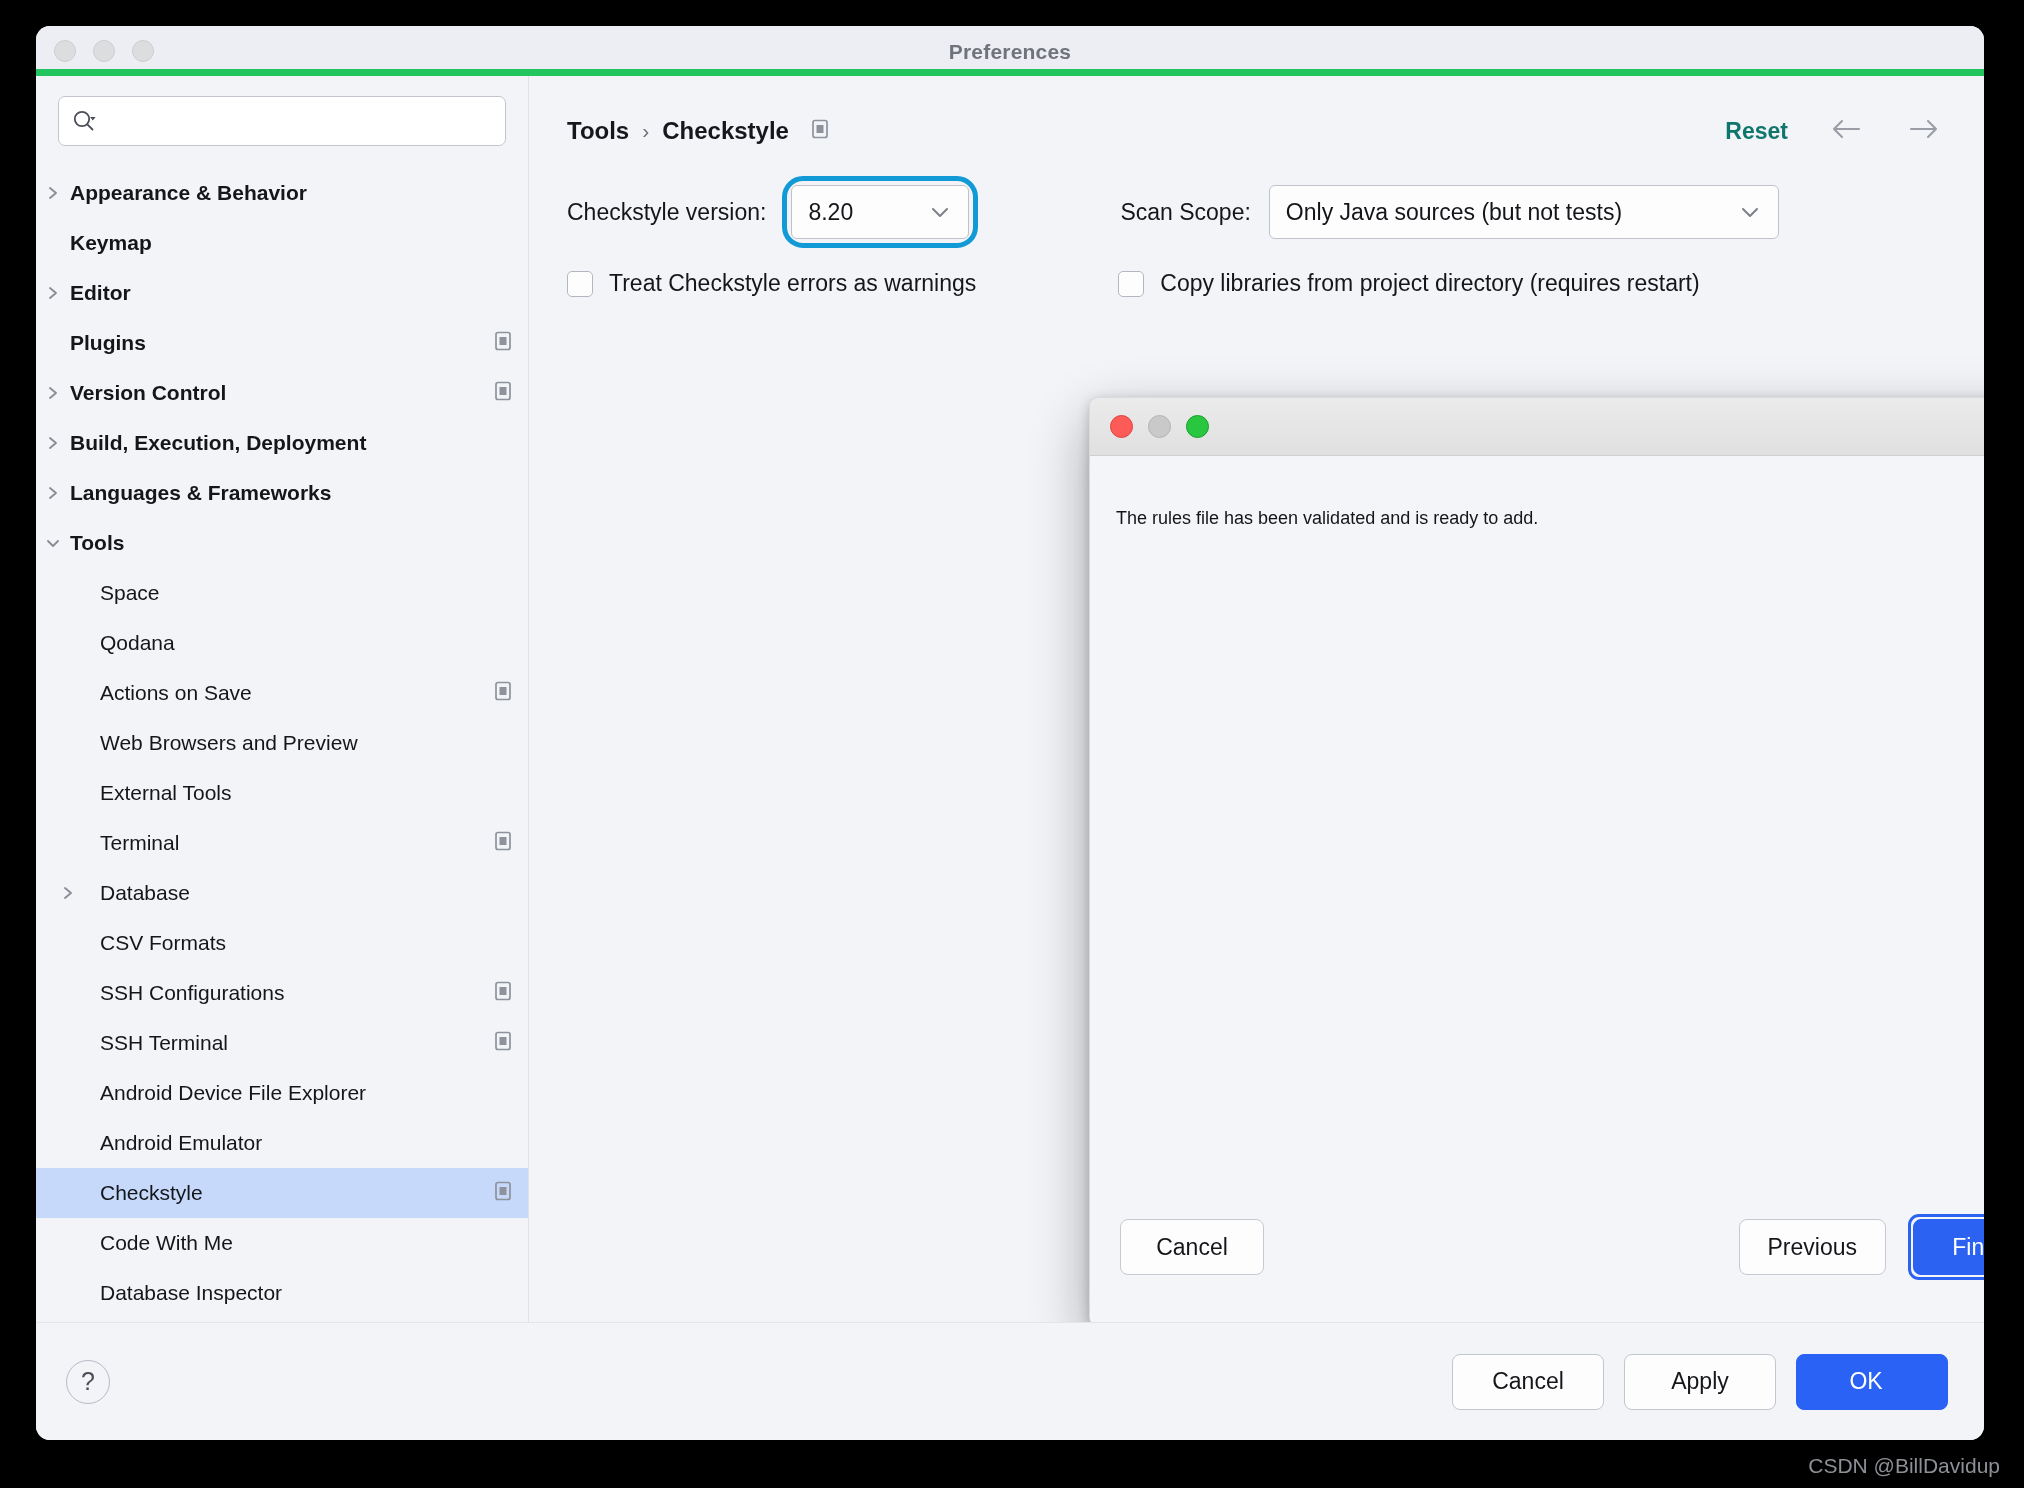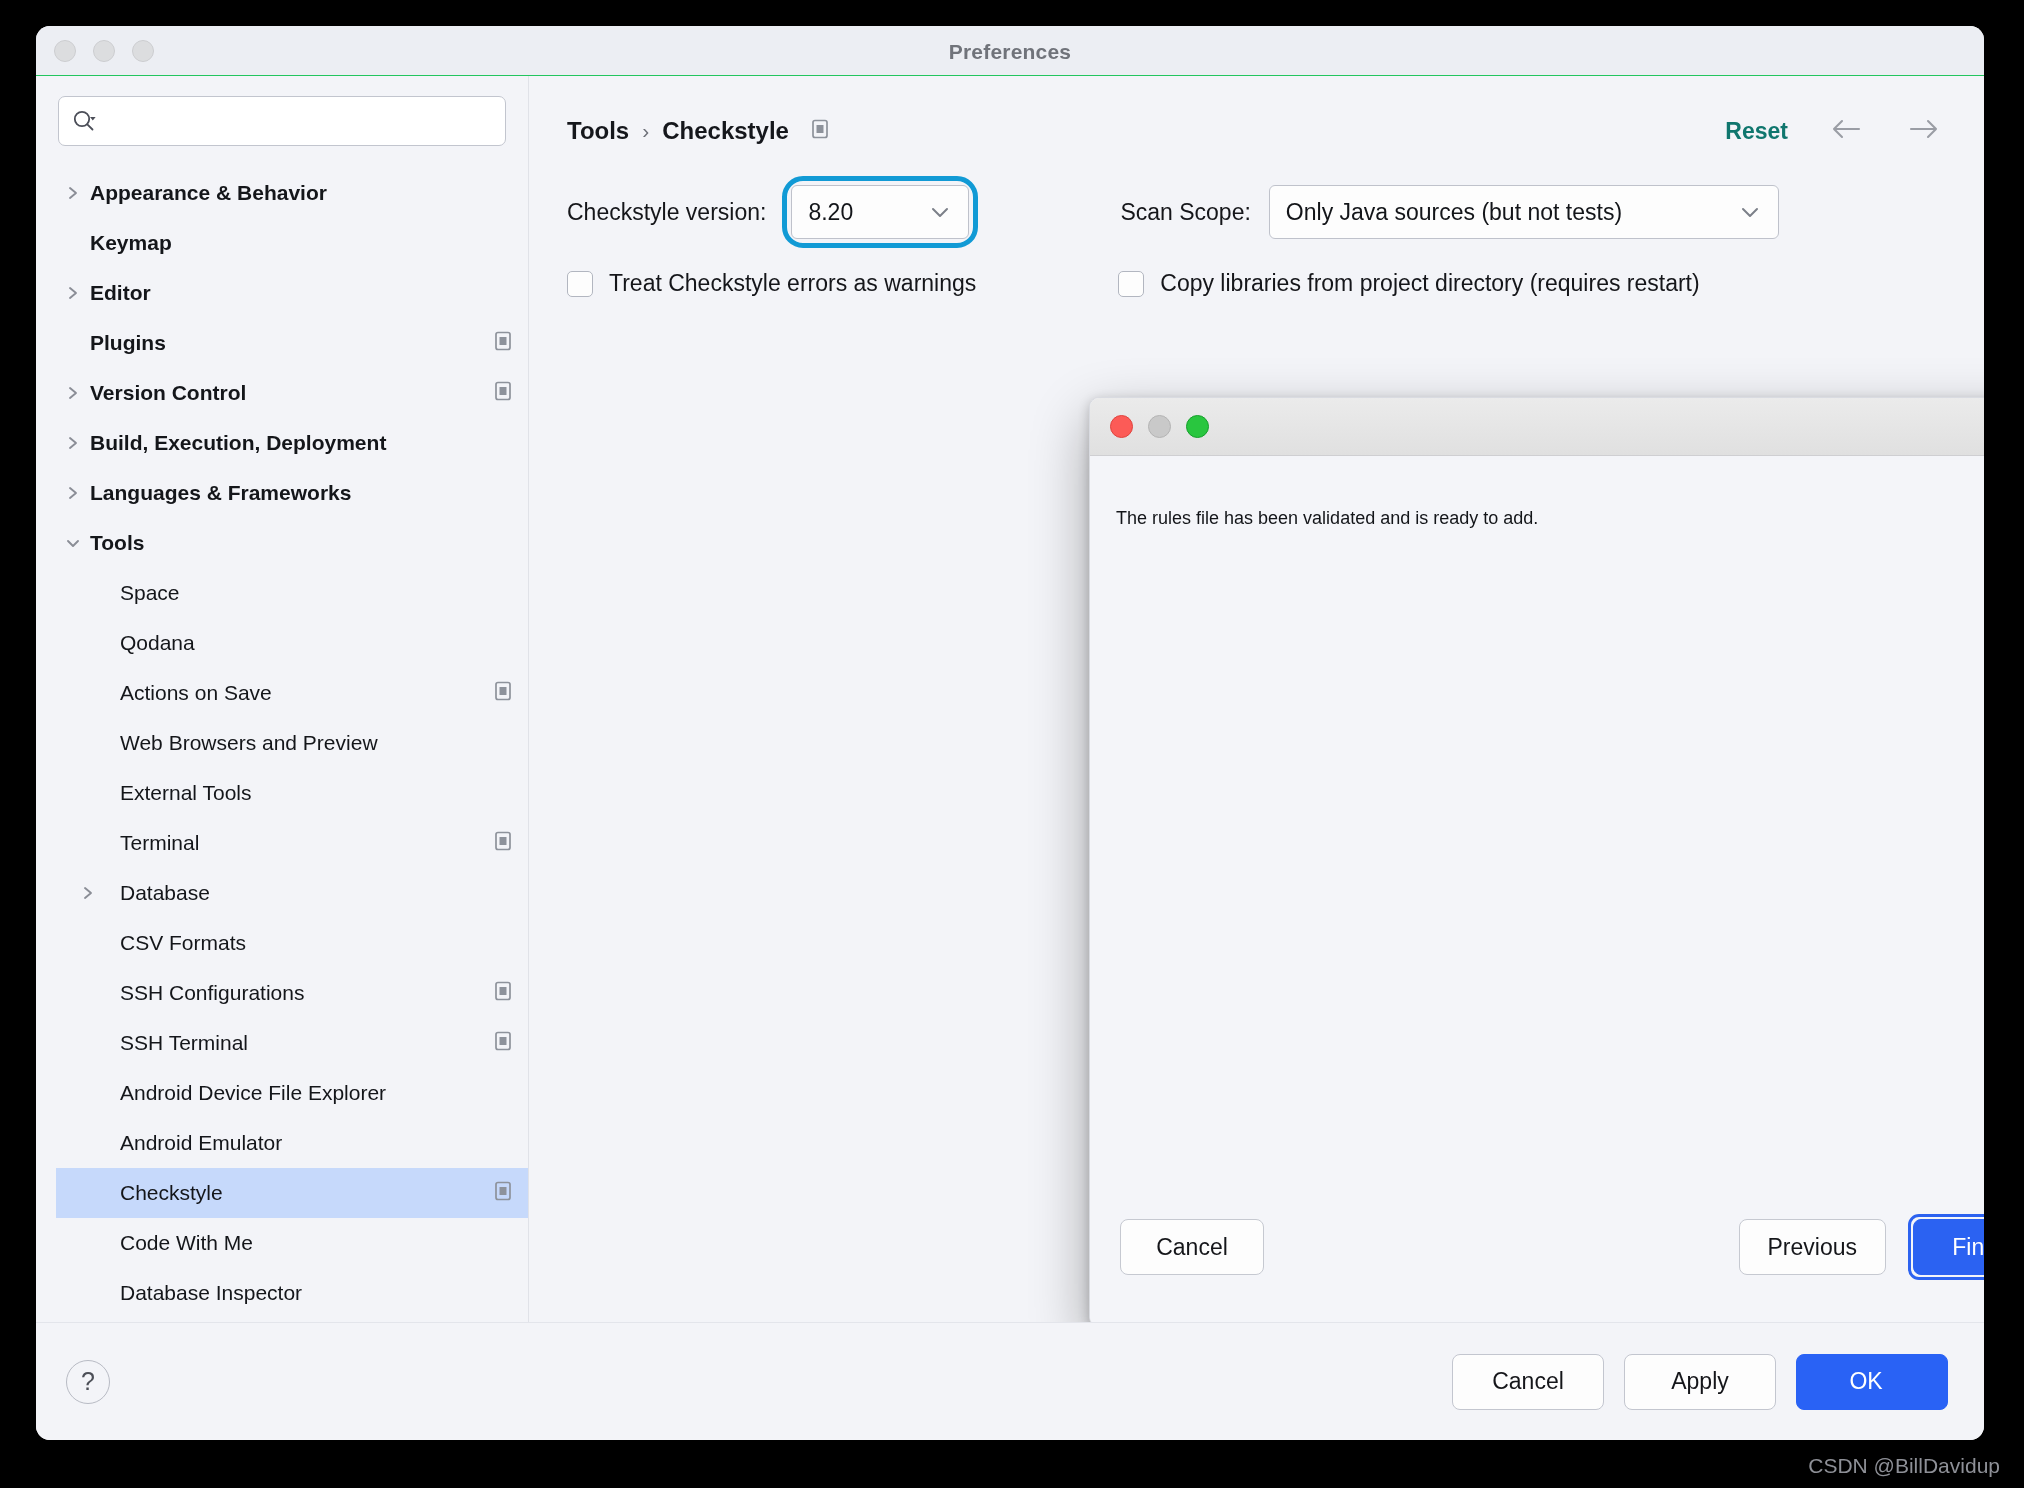--- a/index.html
+++ b/index.html
@@ -19,21 +19,21 @@
     border-radius: 14px;
     overflow: hidden;
     box-shadow: 0 12px 40px rgba(0,0,0,.55);
   }
 
   
   #titlebar {
     position: relative;
     height: 50px;
     background: #eceef3;
-    border-bottom: 1px solid #22c55e;
+    border-bottom: 7px solid #22c55e;
   }
   #titlebar .title {
     position: absolute; left: 0; right: 0; top: 14px;
     text-align: center;
     font-size: 21px; font-weight: bold;
     color: #70737a;
     letter-spacing: .2px;
   }
   .tl-group { position: absolute; left: 18px; top: 14px; display: flex; gap: 17px; }
   .tl { width: 22px; height: 22px; border-radius: 50%; background: #dcdddf; border: 1px solid #cccdd0; }
@@ -59,21 +59,21 @@
     padding: 0 12px;
   }
   #search-box svg { display: block; }
   #search-input {
     border: none; outline: none; background: transparent;
     font-family: "Liberation Sans", sans-serif;
     font-size: 19px; color: #1a1a1a;
     flex: 1; margin-left: 6px;
   }
 
-  #tree { padding-top: 10px; padding-left: 20px; }
+  #tree { padding-top: 10px; }
   .row {
     height: 50px;
     display: flex; align-items: center;
     position: relative;
     padding-right: 14px;
   }
   .row.selected { background: #c6d9fb; }
   .arrow {
     width: 34px; text-align: center;
     color: #8a8d96; font-size: 20px; line-height: 1;

